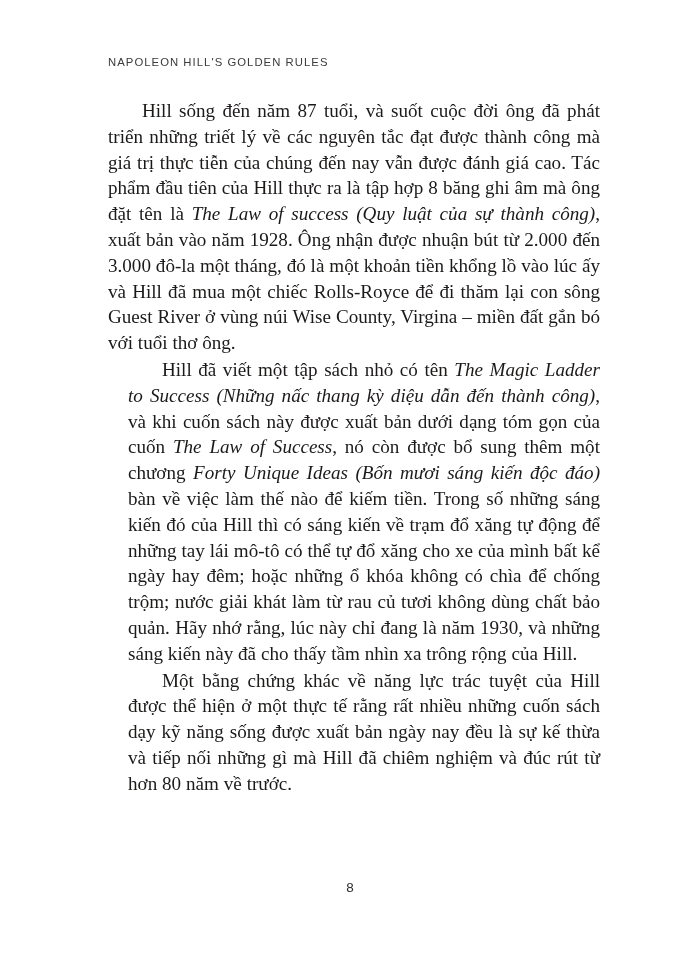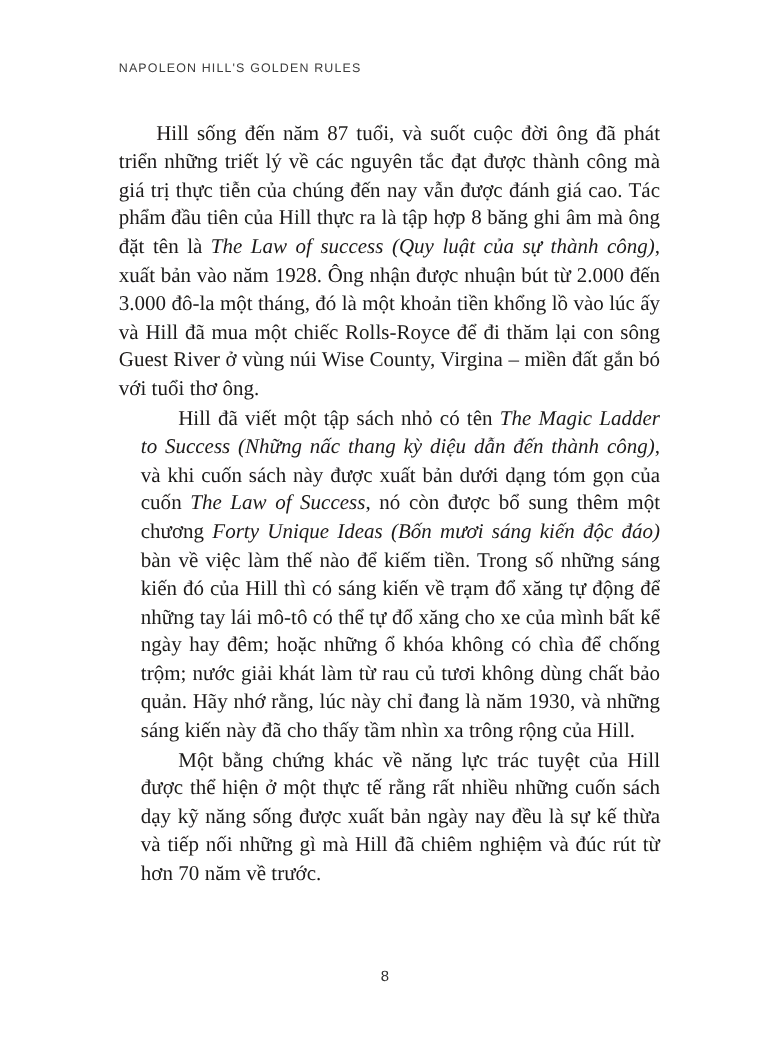--- a/index.html
+++ b/index.html
@@ -37,21 +37,21 @@
     color: #3b3b3b;
     text-transform: uppercase;
     font-weight: 400;
     white-space: nowrap;
   }
 
   
   .text-block {
     position: absolute;
     left: 108px;
-    top: 109px;
+    top: 98px;
     width: 492px;
   }
 
   .para {
     margin: 0 0 0 0;
     text-align: justify;
     text-justify: inter-word;
     font-size: 19.1px;
     line-height: 25.8px;
     text-indent: 34px;
@@ -83,18 +83,18 @@
 </head>
 <body>
 
 <div class="page">
 
   <div class="running-head">Napoleon Hill's Golden Rules</div>
 
   <div class="text-block">
       <p class="para"><span>Hill sống đến năm 87 tuổi, và suốt cuộc đời ông đã phát triển những triết lý về các nguyên tắc đạt được thành công mà giá trị thực tiễn của chúng đến nay vẫn được đánh giá cao. Tác phẩm đầu tiên của Hill thực ra là tập hợp 8 băng ghi âm mà ông đặt tên là </span><i>The Law of success (Quy luật của sự thành công)</i><span>, xuất bản vào năm 1928. Ông nhận được nhuận bút từ 2.000 đến 3.000 đô-la một tháng, đó là một khoản tiền khổng lồ vào lúc ấy và Hill đã mua một chiếc Rolls-Royce để đi thăm lại con sông Guest River ở vùng núi Wise County, Virgina – miền đất gắn bó với tuổi thơ ông.</span></p>
       <p class="para"><span>Hill đã viết một tập sách nhỏ có tên </span><i>The Magic Ladder to Success (Những nấc thang kỳ diệu dẫn đến thành công)</i><span>, và khi cuốn sách này được xuất bản dưới dạng tóm gọn của cuốn </span><i>The Law of Success</i><span>, nó còn được bổ sung thêm một chương </span><i>Forty Unique Ideas (Bốn mươi sáng kiến độc đáo)</i><span> bàn về việc làm thế nào để kiếm tiền. Trong số những sáng kiến đó của Hill thì có sáng kiến về trạm đổ xăng tự động để những tay lái mô-tô có thể tự đổ xăng cho xe của mình bất kể ngày hay đêm; hoặc những ổ khóa không có chìa để chống trộm; nước giải khát làm từ rau củ tươi không dùng chất bảo quản. Hãy nhớ rằng, lúc này chỉ đang là năm 1930, và những sáng kiến này đã cho thấy tầm nhìn xa trông rộng của Hill.</span></p>
-      <p class="para"><span>Một bằng chứng khác về năng lực trác tuyệt của Hill được thể hiện ở một thực tế rằng rất nhiều những cuốn sách dạy kỹ năng sống được xuất bản ngày nay đều là sự kế thừa và tiếp nối những gì mà Hill đã chiêm nghiệm và đúc rút từ hơn 70 năm về trước.</span></p>
+      <p class="para"><span>Một bằng chứng khác về năng lực trác tuyệt của Hill được thể hiện ở một thực tế rằng rất nhiều những cuốn sách dạy kỹ năng sống được xuất bản ngày nay đều là sự kế thừa và tiếp nối những gì mà Hill đã chiêm nghiệm và đúc rút từ hơn 80 năm về trước.</span></p>
     </div>
 
   <div class="folio">8</div>
 
 </div>
 
 </body></html>

